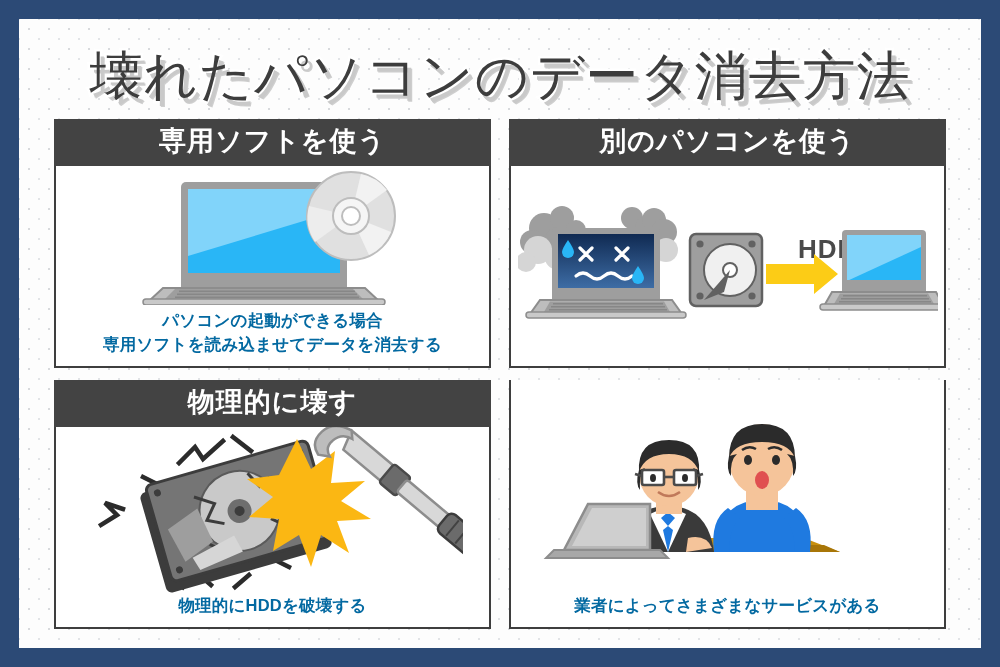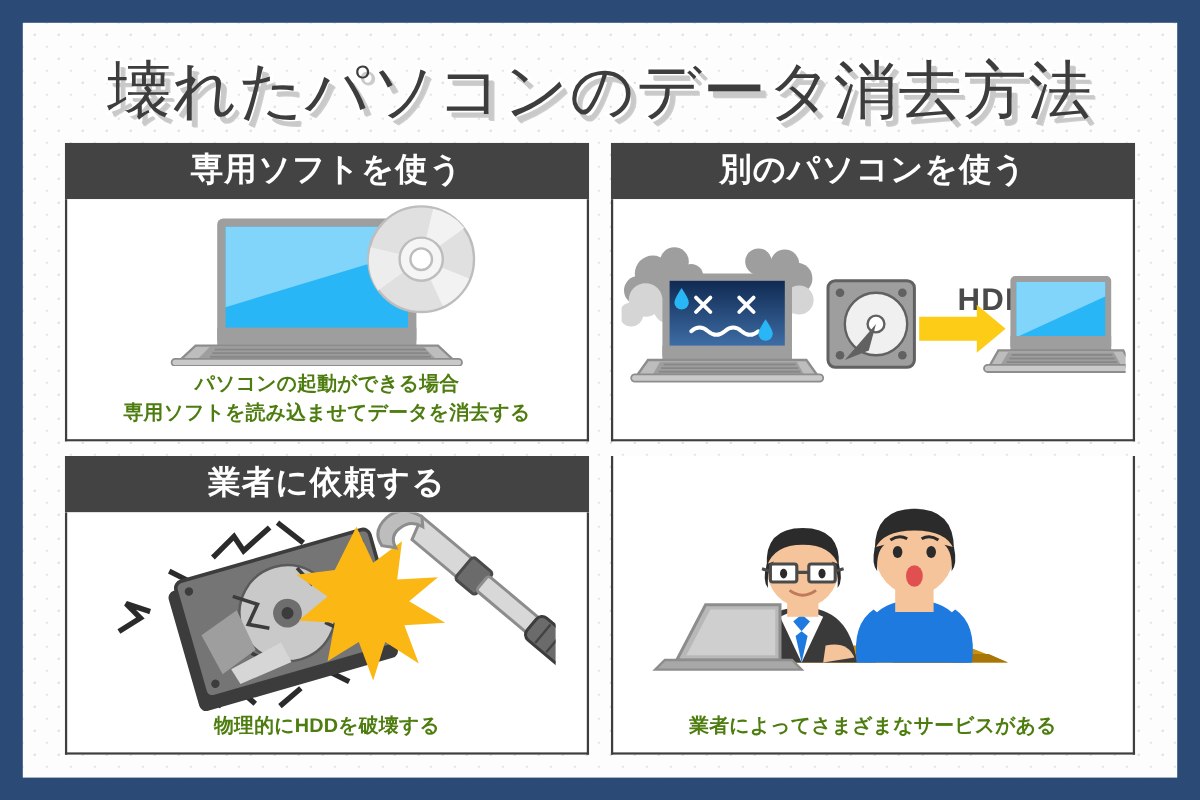--- a/index.html
+++ b/index.html
@@ -97,21 +97,21 @@
     flex: 1 1 auto;
     width: 100%;
     display: flex;
     align-items: center;
     justify-content: center;
     min-height: 0;
   }
   .caption {
     flex: 0 0 auto;
     text-align: center;
-    color: #4d7c0f;
+    color: #0369a1;
     font-size: 16.5px;
     font-weight: bold;
     line-height: 1.45;
     padding: 0 6px 9px 6px;
     letter-spacing: 0.2px;
   }
   .caption .line { display: block; white-space: nowrap; }
 
   svg { display: block; }
 </style>
@@ -253,21 +253,21 @@
                 <rect x="321" y="99" width="92" height="1.5"></rect>
               </g>
               <rect x="302" y="102" width="128" height="6" rx="3" fill="#c9c9c9" stroke="#8d8d8d" stroke-width="1.5"></rect>
             </g>
           </svg>
         </div>
       </div>
     </div>
 
     <div class="card">
-      <div class="card-header">業者に依頼する</div>
+      <div class="card-header">物理的に壊す</div>
       <div class="card-body">
         <div class="art">
           <svg width="380" height="170" viewBox="0 0 380 170">
 
             <g stroke="#2b2b2b" stroke-width="4.5" fill="none" stroke-linecap="square">
               <path d="M96 38 L112 22 L120 34 L140 16"></path>
               <path d="M150 12 L168 26"></path>
               <path d="M72 58 L60 52"></path>
               <path d="M40 84 L22 78 L34 90 L18 100"></path>
               <path d="M86 148 L100 162 L112 146 L128 160"></path>

